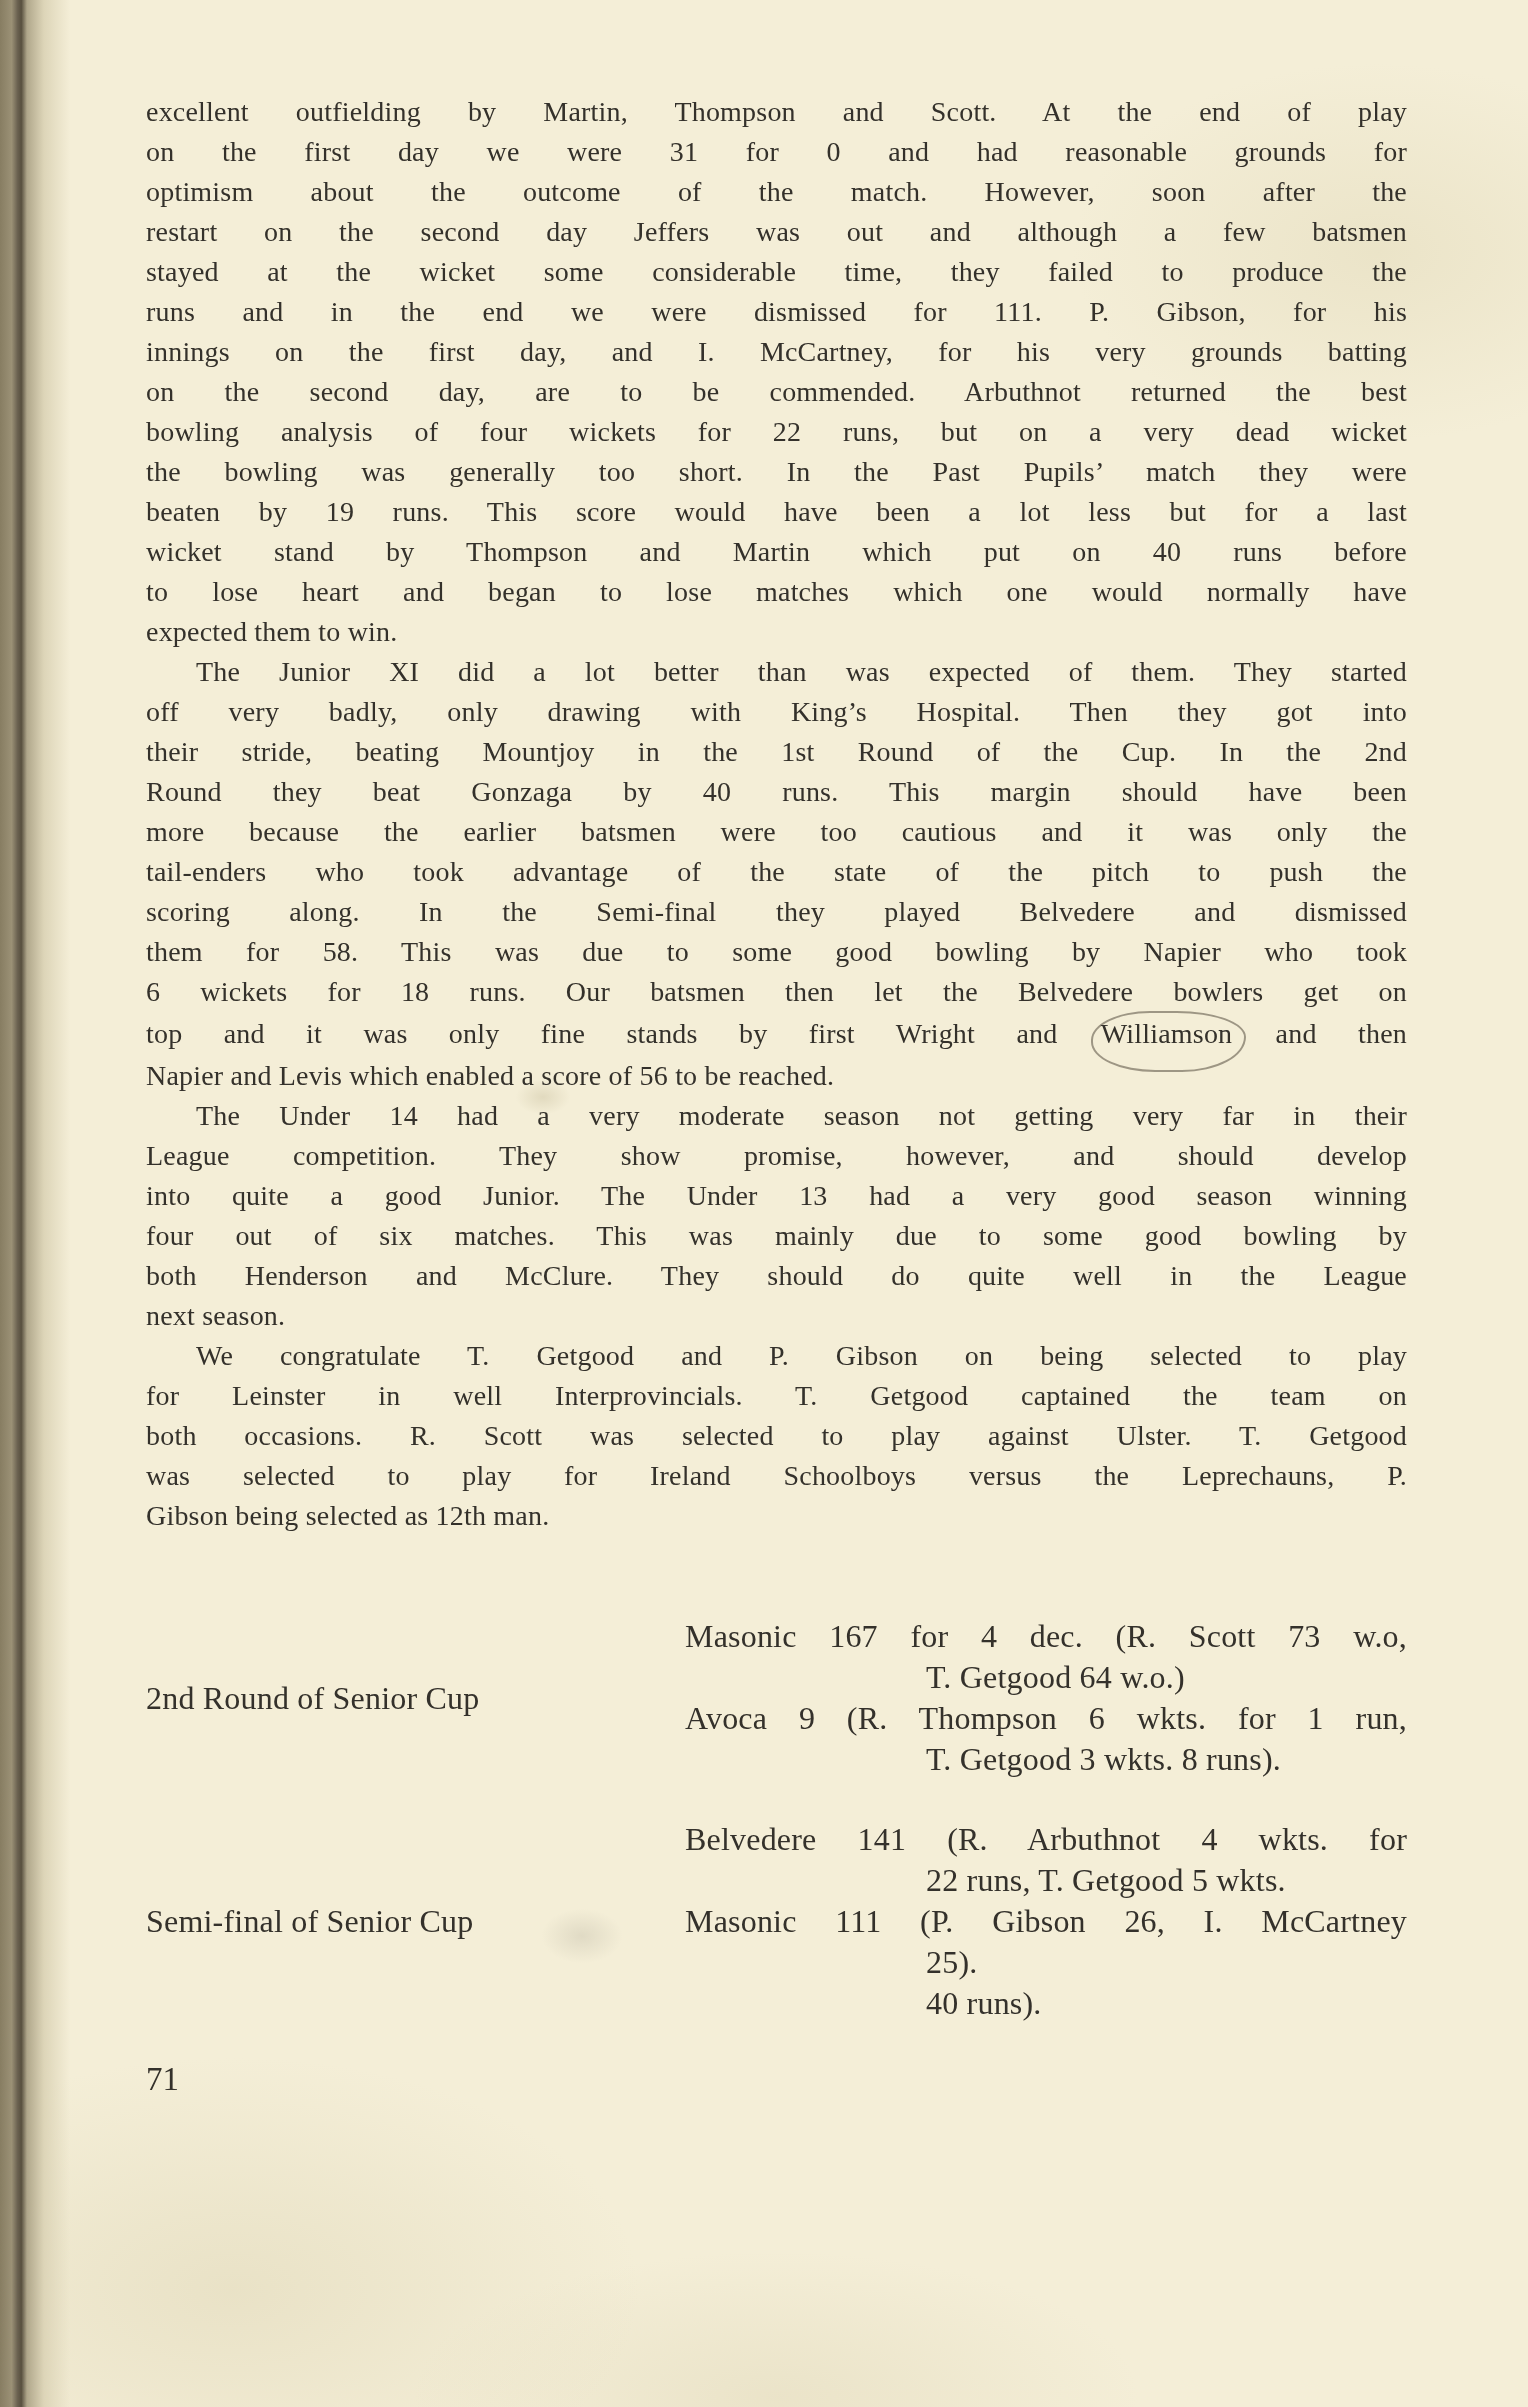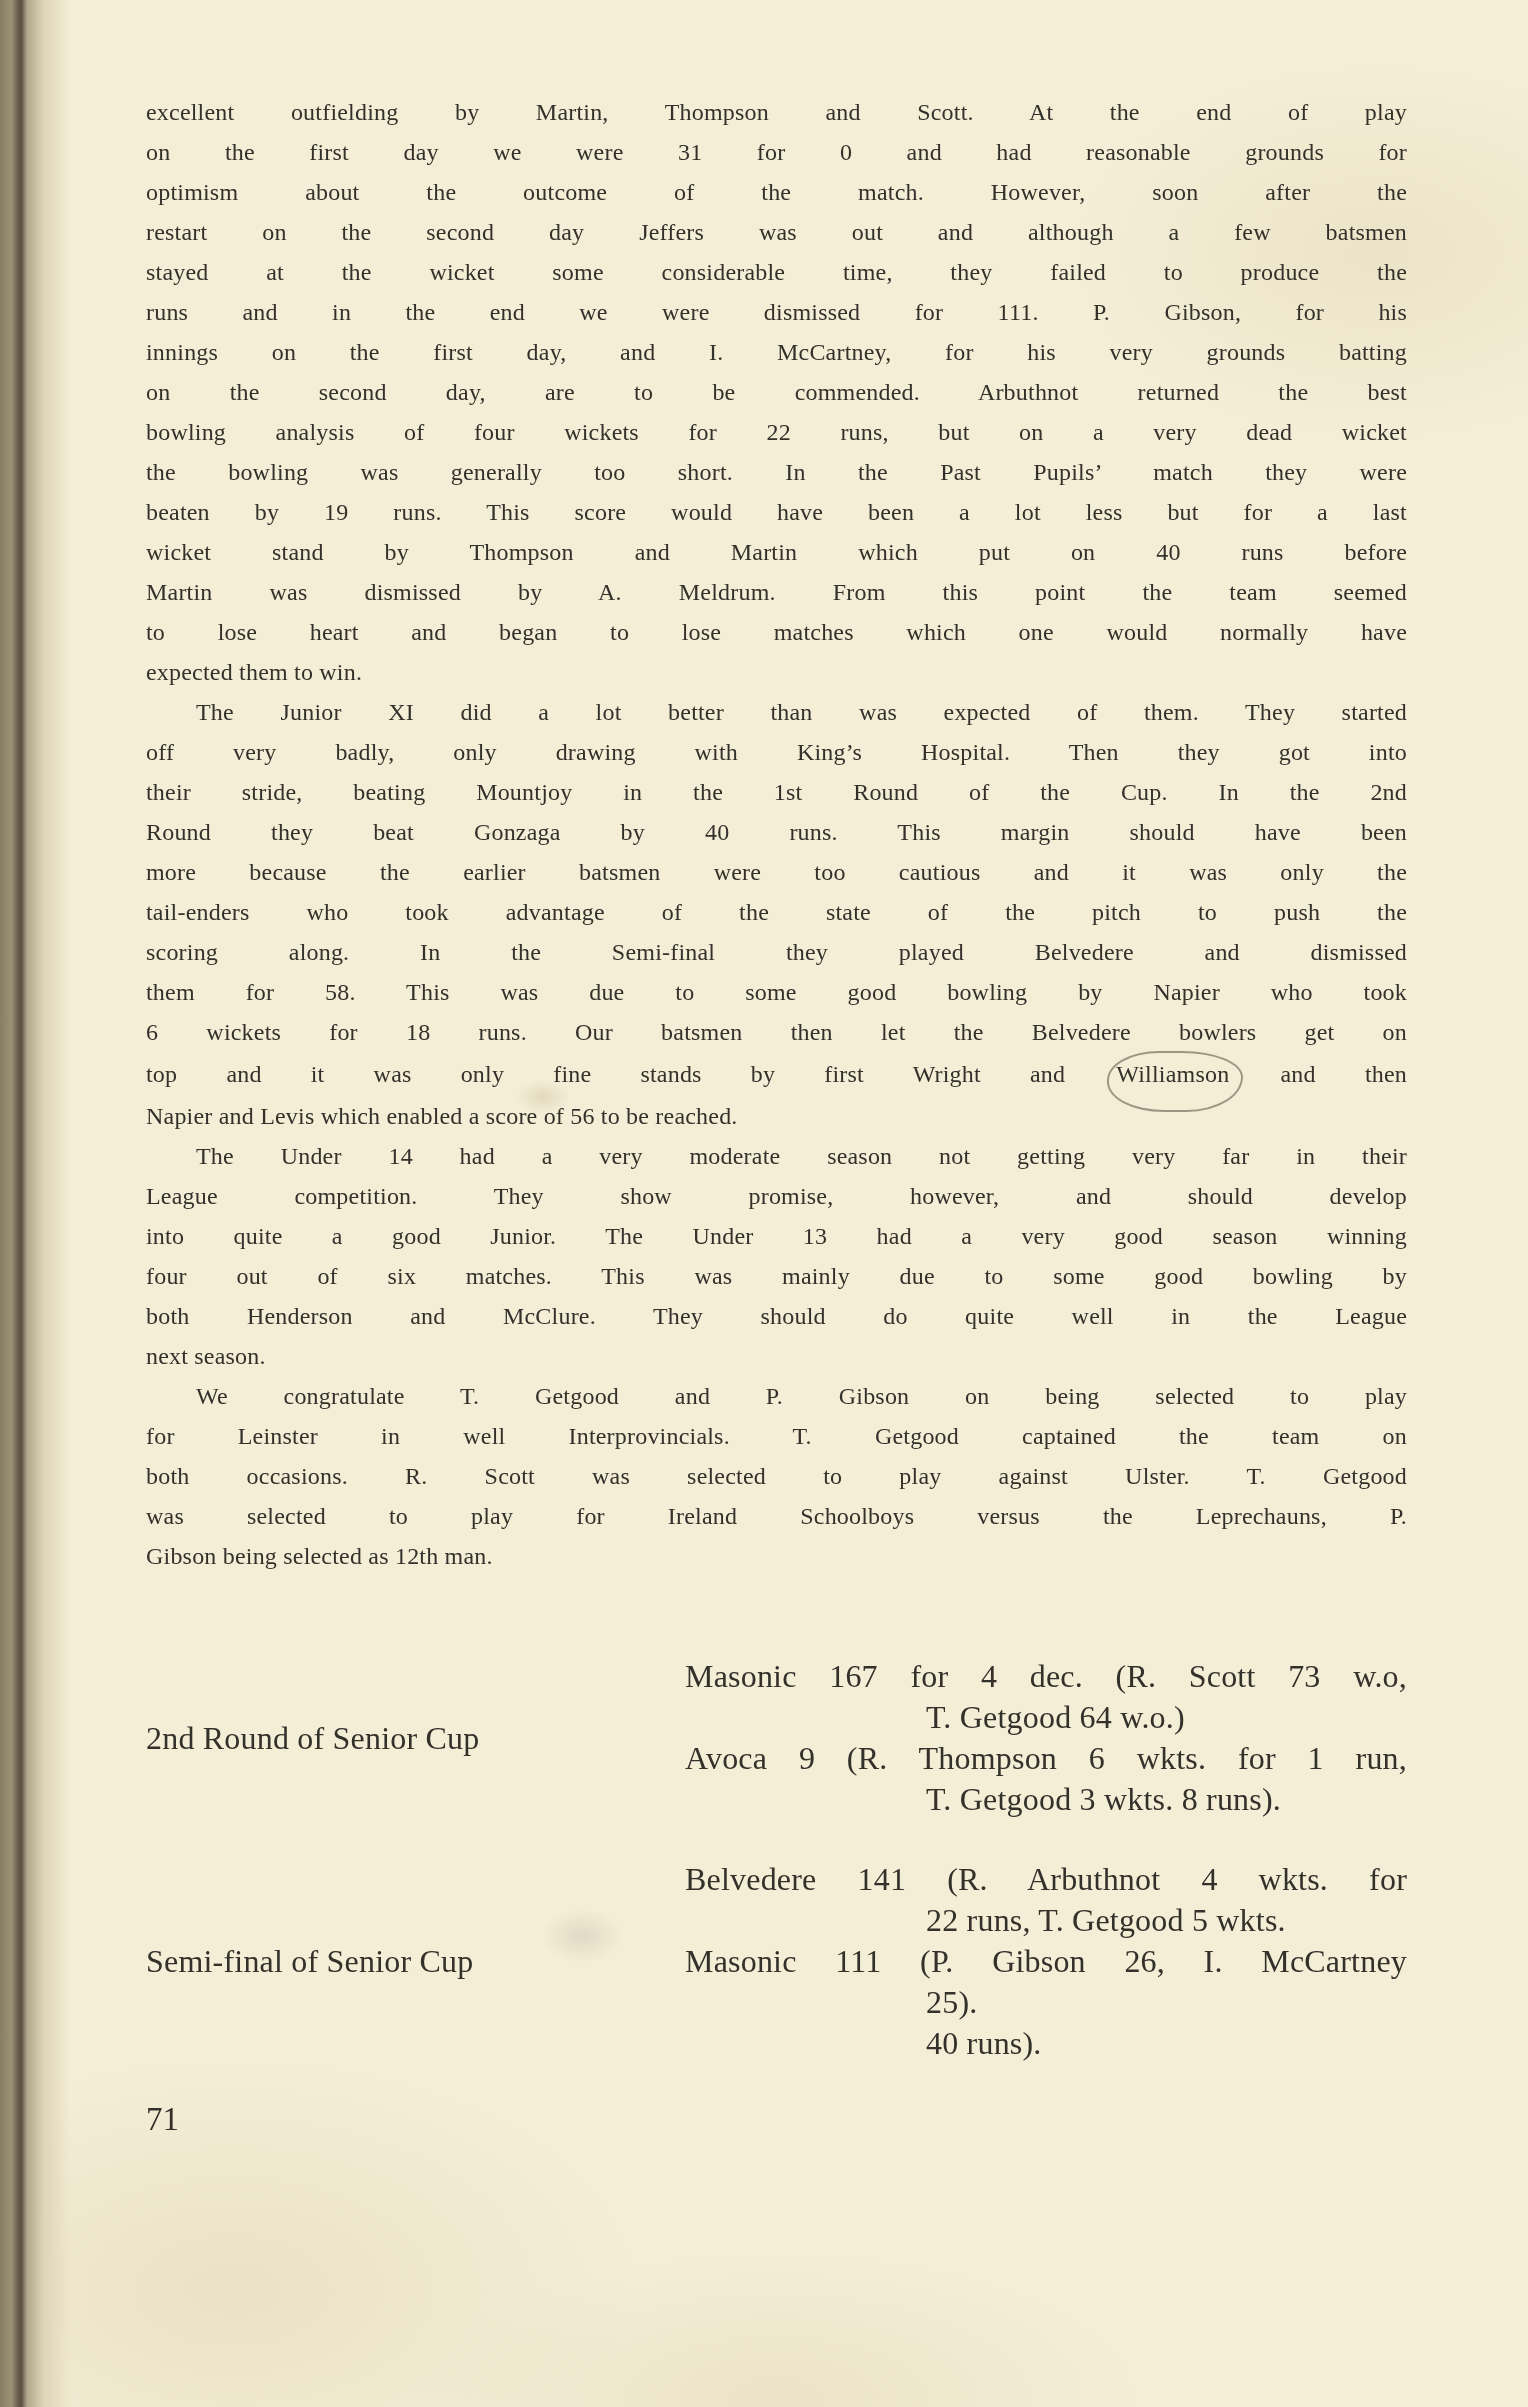--- a/index.html
+++ b/index.html
@@ -24,21 +24,21 @@
     color: #34312b;
   }
   .text-column {
     position: absolute;
     left: 146px;
     top: 92px;
     width: 1261px;
   }
   .paragraph { margin: 0; }
   .line {
-    font-size: 24px;
+    font-size: 28px;
     line-height: 40px;
     white-space: normal;
     text-align: justify;
     text-align-last: justify;
     letter-spacing: 0.2px;
   }
   .line.last { text-align-last: left; }
   .line.indent { text-indent: 50px; }
   .pencil-circle {
     display: inline-block;
@@ -96,21 +96,20 @@
           <div class="line">optimism about the outcome of the match. However, soon after the</div>
           <div class="line">restart on the second day Jeffers was out and although a few batsmen</div>
           <div class="line">stayed at the wicket some considerable time, they failed to produce the</div>
           <div class="line">runs and in the end we were dismissed for 111. P. Gibson, for his</div>
           <div class="line">innings on the first day, and I. McCartney, for his very grounds batting</div>
           <div class="line">on the second day, are to be commended. Arbuthnot returned the best</div>
           <div class="line">bowling analysis of four wickets for 22 runs, but on a very dead wicket</div>
           <div class="line">the bowling was generally too short. In the Past Pupils’ match they were</div>
           <div class="line">beaten by 19 runs. This score would have been a lot less but for a last</div>
           <div class="line">wicket stand by Thompson and Martin which put on 40 runs before</div>
-          <div class="line">Martin was dismissed by A. Meldrum. From this point the team seemed</div>
           <div class="line">to lose heart and began to lose matches which one would normally have</div>
           <div class="line last">expected them to win.</div>
         </div>
         <div class="paragraph">
           <div class="line indent">The Junior XI did a lot better than was expected of them. They started</div>
           <div class="line">off very badly, only drawing with King’s Hospital. Then they got into</div>
           <div class="line">their stride, beating Mountjoy in the 1st Round of the Cup. In the 2nd</div>
           <div class="line">Round they beat Gonzaga by 40 runs. This margin should have been</div>
           <div class="line">more because the earlier batsmen were too cautious and it was only the</div>
           <div class="line">tail-enders who took advantage of the state of the pitch to push the</div>

